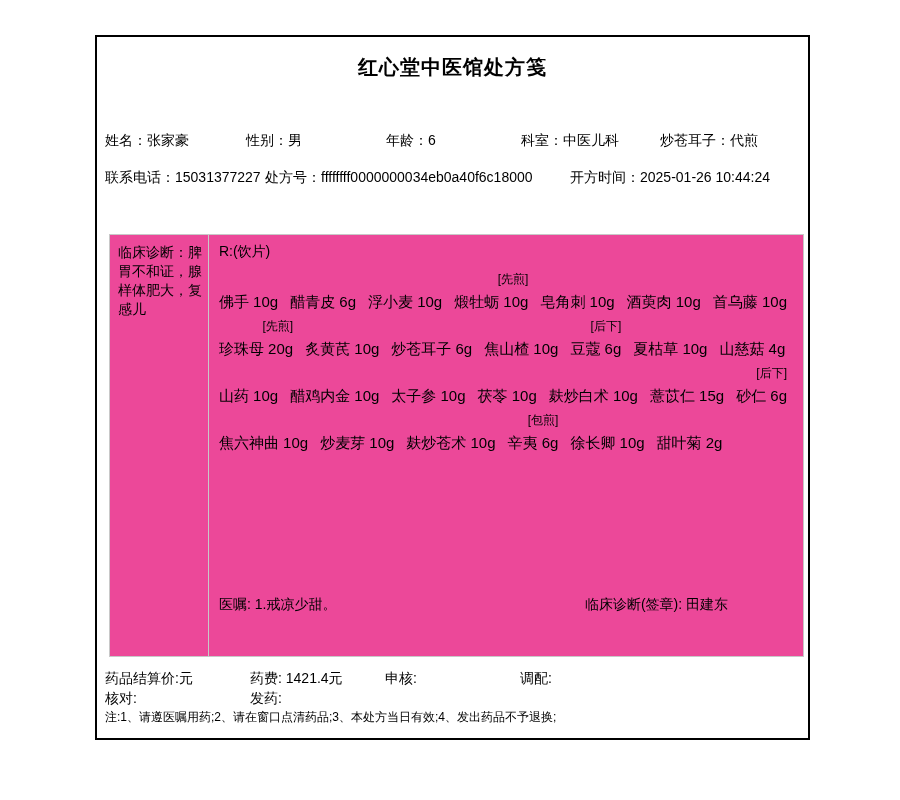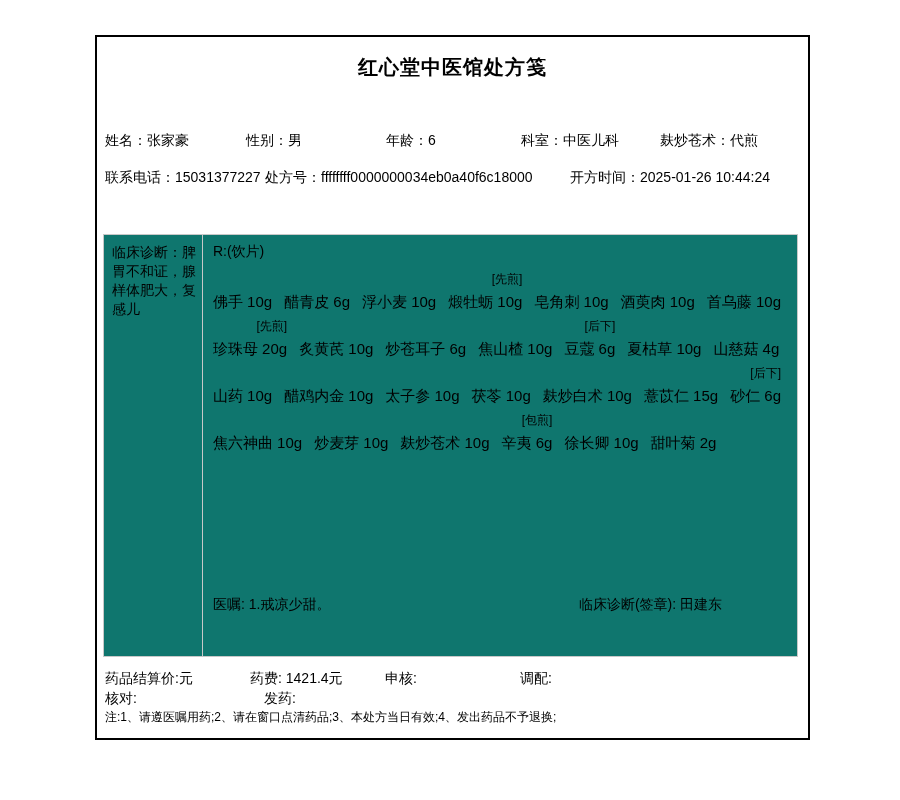--- a/index.html
+++ b/index.html
@@ -30,25 +30,25 @@
   .p-name   { left: 8px; }
   .p-gender { left: 149px; }
   .p-age    { left: 289px; }
   .p-dept   { left: 424px; }
   .p-proc   { left: 563px; }
   .p-phone  { left: 8px; }
   .p-rxno   { left: 168px; }
   .p-time   { left: 473px; }
 
   .rx-box {
-    position: absolute; left: 6px; top: 197px;
+    position: absolute; left: 12px; top: 197px;
     width: 695px; height: 423px;
     border: 1px solid #c8c8c8;
     display: flex;
-    background: #0f766e;
+    background: #ec4899;
   }
   .diag-cell {
     width: 140px;
     border-right: 1px solid #c8c8c8;
     padding: 8px 5px 8px 8px;
     font-size: 14px; line-height: 19px;
   }
   .rx-cell {
     flex: 1; position: relative;
     padding: 7px 4px 0 10px;
@@ -71,40 +71,40 @@
 
   .footer-row { position: absolute; left: 0; width: 100%; height: 20px; font-size: 14px; }
   .footer-row span { position: absolute; white-space: nowrap; }
   .frowA { top: 633px; }
   .frowB { top: 653px; }
   .f-settle { left: 8px; }
   .f-fee    { left: 153px; }
   .f-review { left: 288px; }
   .f-prep   { left: 423px; }
   .f-check  { left: 8px; }
-  .f-disp   { left: 167px; }
+  .f-disp   { left: 153px; }
   .fnote {
     position: absolute; top: 672px; left: 8px;
     font-size: 12px; white-space: nowrap;
   }
 </style>
 </head>
 <body>
 
 <div class="canvas">
   <div class="page">
 
     <div class="title">红心堂中医馆处方笺</div>
 
     <div class="info-row row1">
       <span class="p-name">姓名：张家豪</span>
       <span class="p-gender">性别：男</span>
       <span class="p-age">年龄：6</span>
       <span class="p-dept">科室：中医儿科</span>
-      <span class="p-proc">麸炒苍术：代煎</span>
+      <span class="p-proc">炒苍耳子：代煎</span>
     </div>
 
     <div class="info-row row2">
       <span class="p-phone">联系电话：15031377227</span>
       <span class="p-rxno">处方号：ffffffff0000000034eb0a40f6c18000</span>
       <span class="p-time">开方时间：2025-01-26 10:44:24</span>
     </div>
 
     <div class="rx-box">
       <div class="diag-cell">临床诊断：脾胃不和证，腺样体肥大，复感儿</div>

